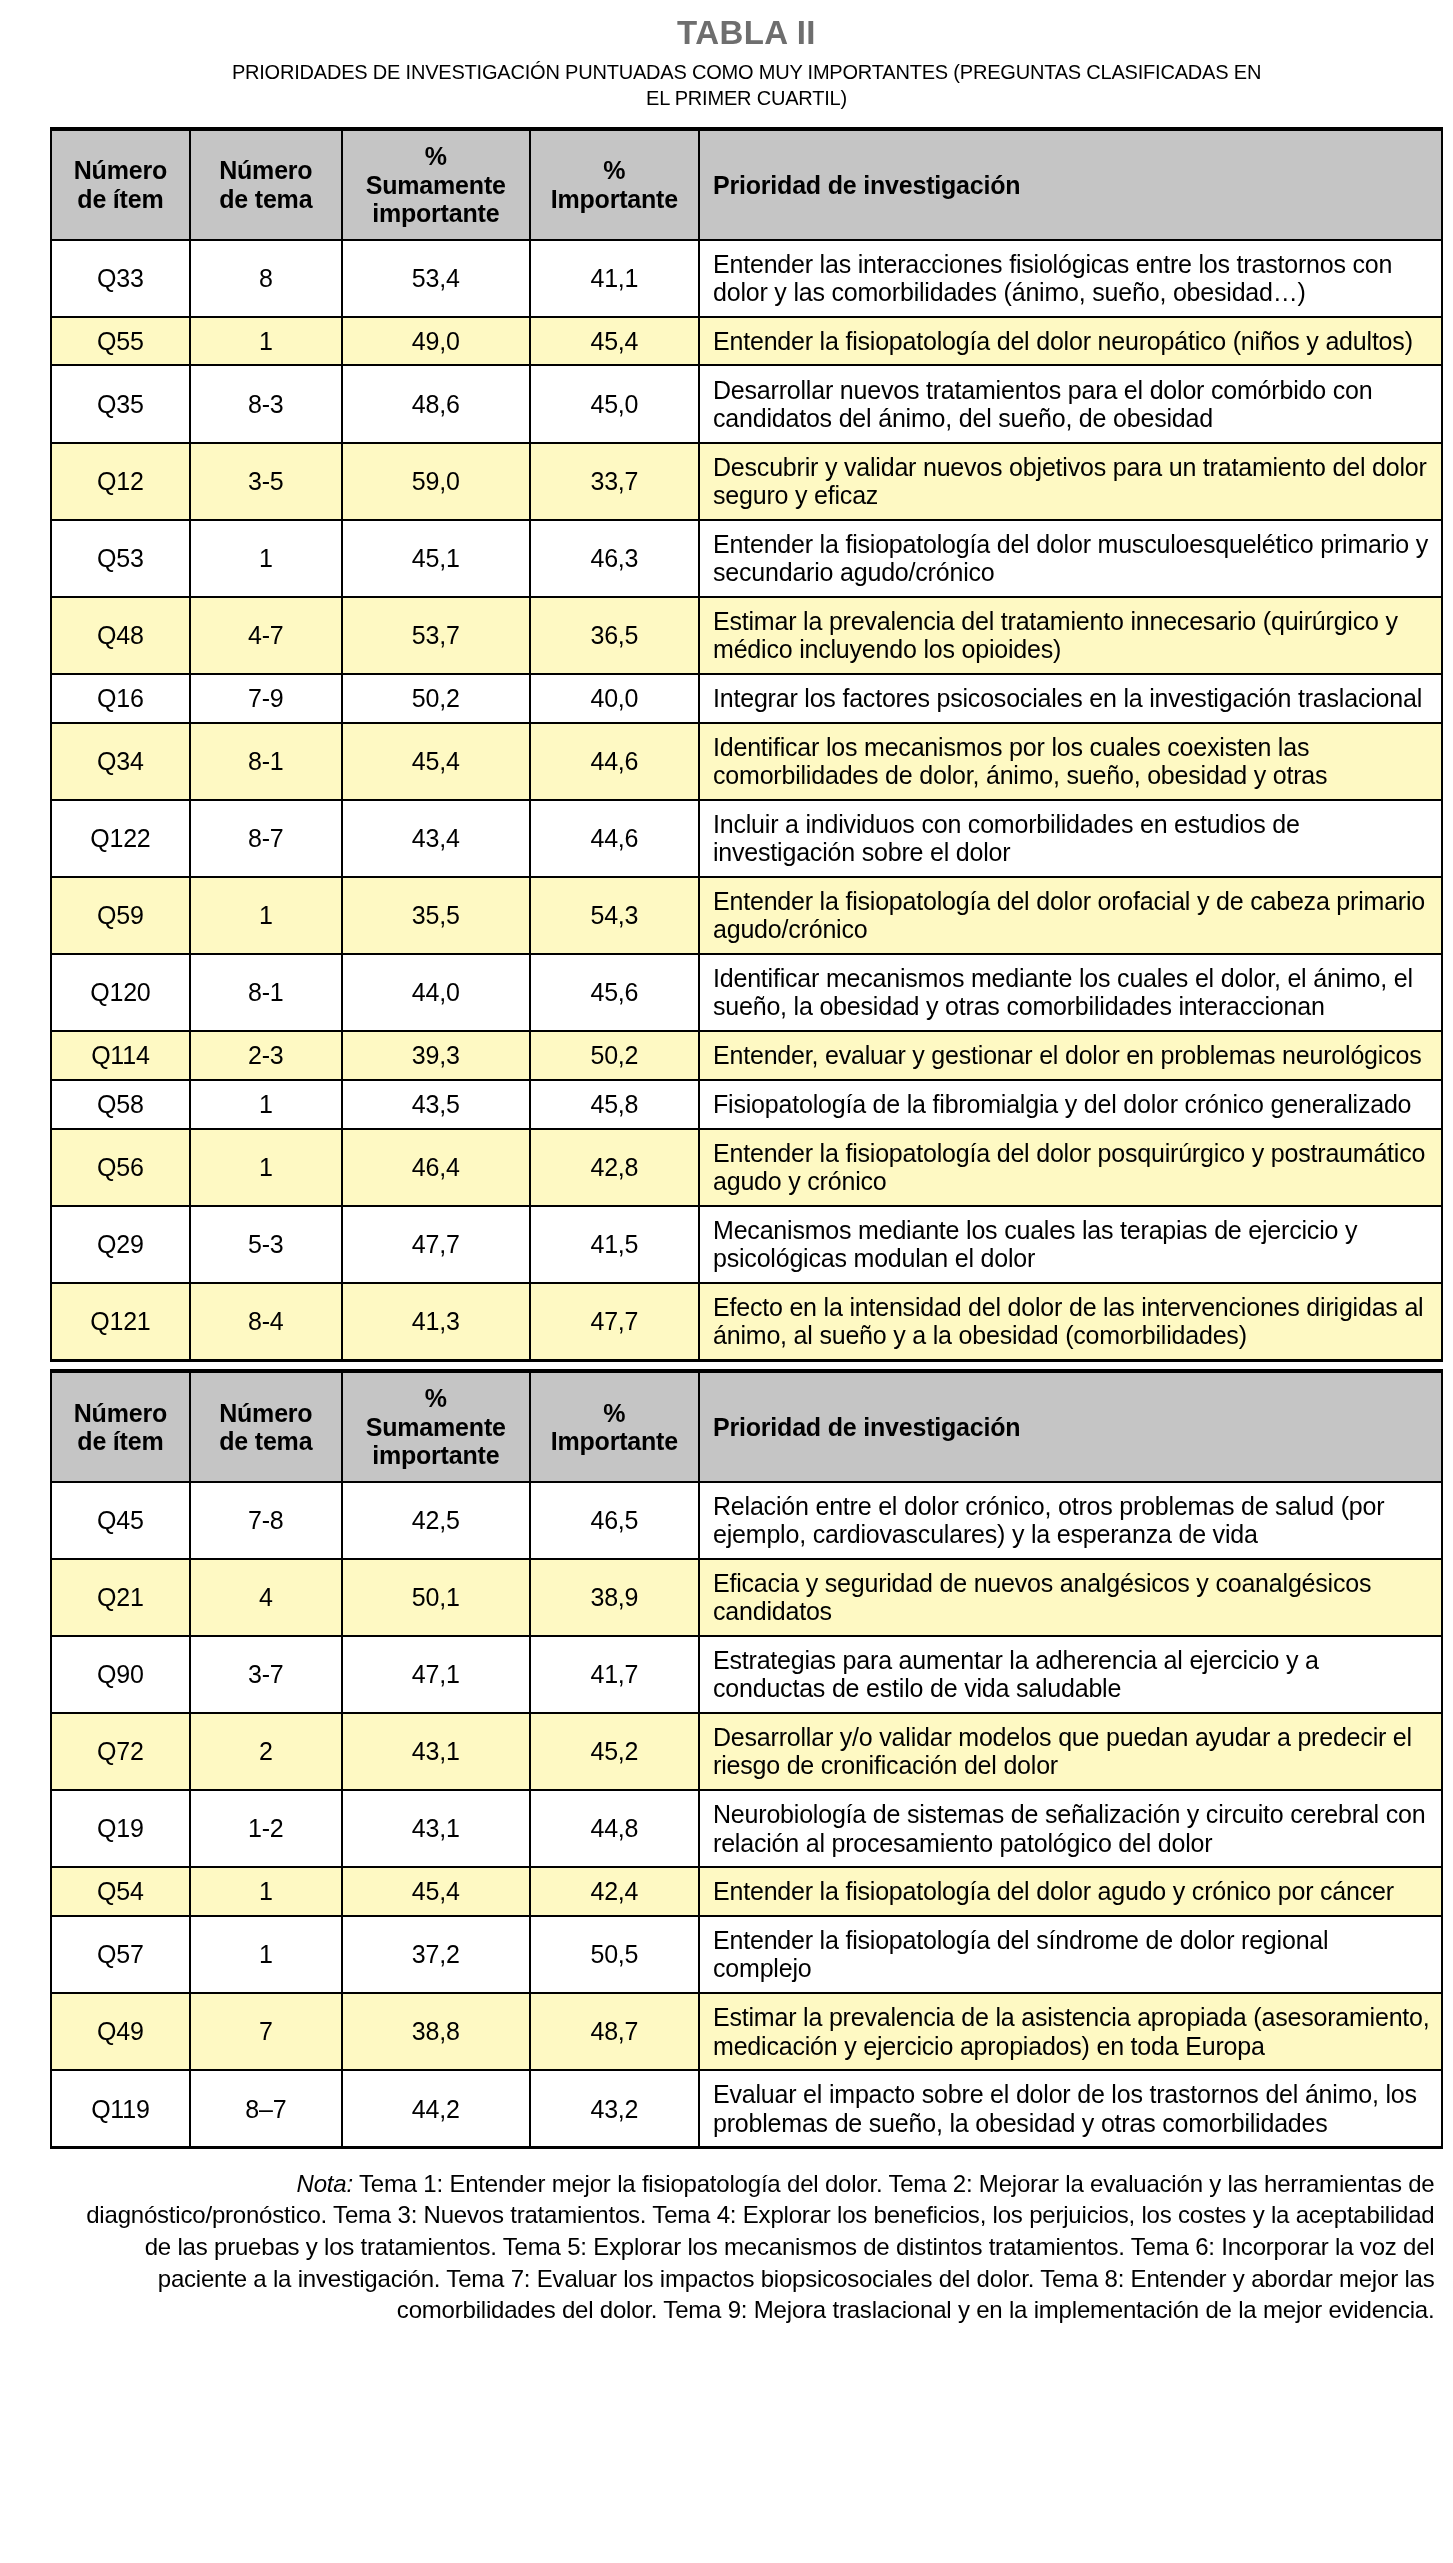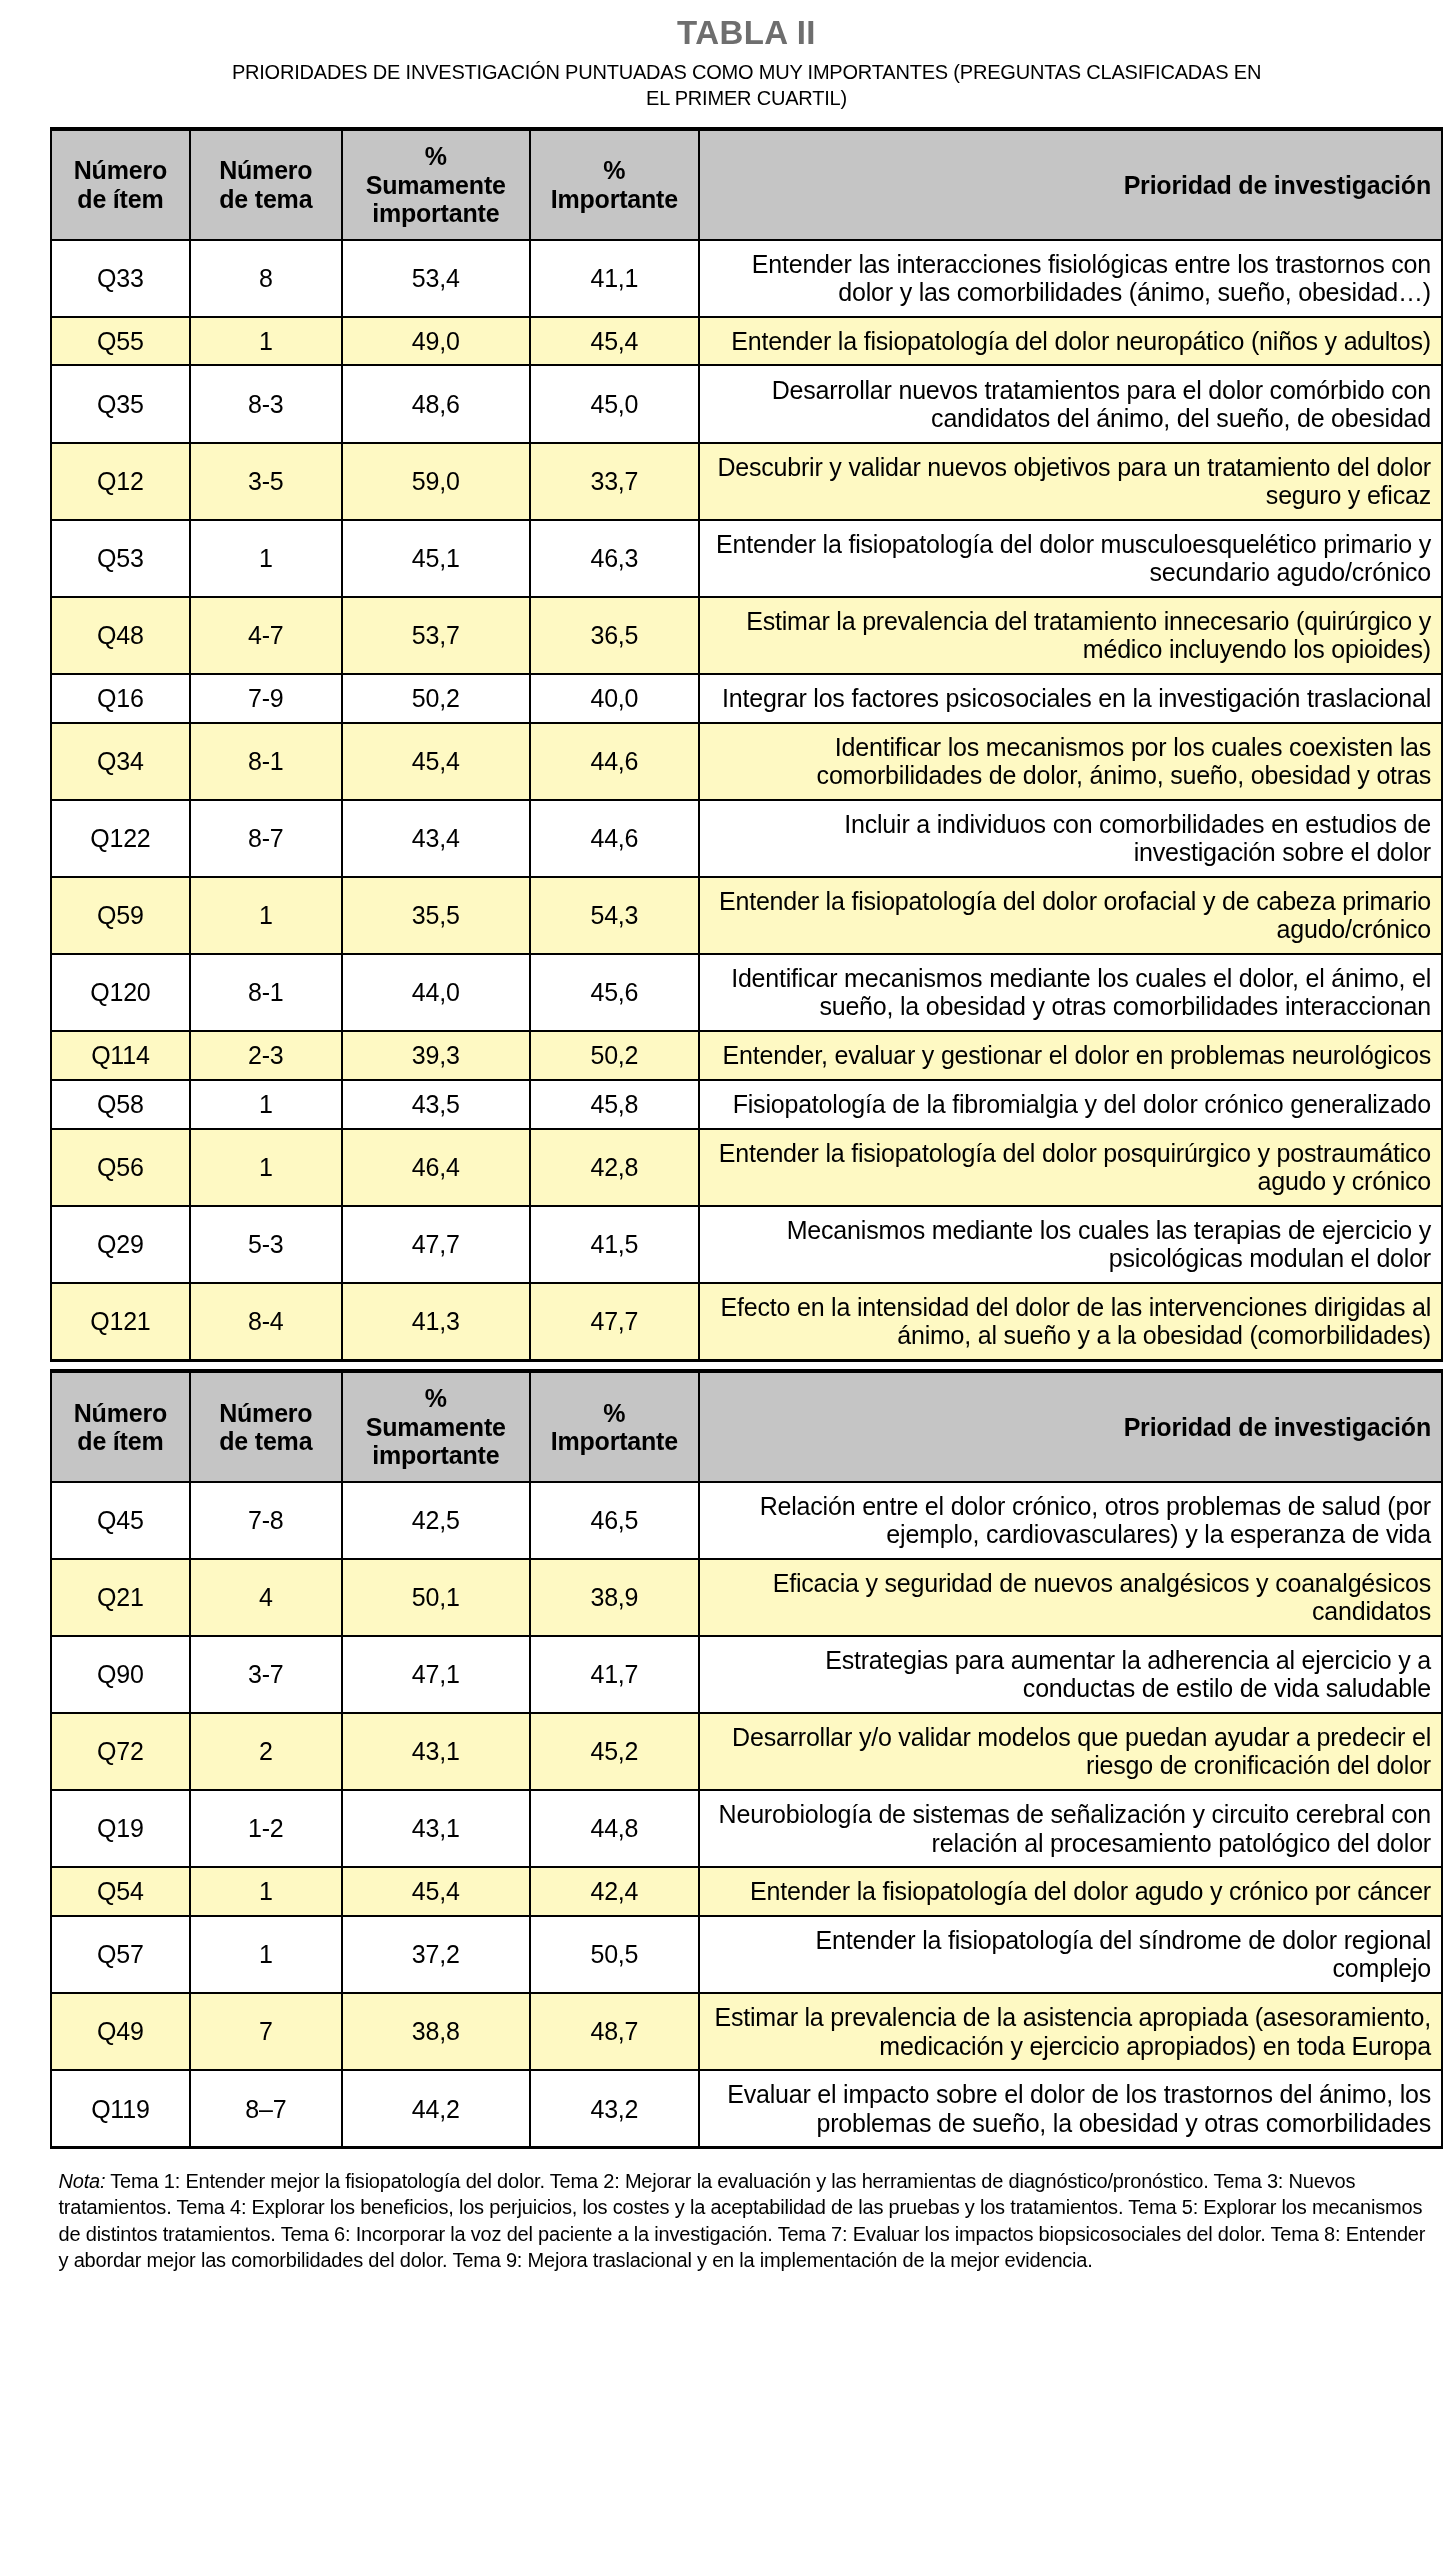--- a/index.html
+++ b/index.html
@@ -66,34 +66,34 @@
   }
   table.ptable td {
     background: #ffffff;
     text-align: center;
     padding: 9.3px 4.3px;
   }
   table.ptable tr.alt td {
     background: #fef9c3;
   }
   table.ptable th.c4, table.ptable td.c4 {
-    text-align: right;
+    text-align: left;
     padding-left: 13px;
     padding-right: 10px;
   }
   table.ptable .c0 { width: 9.7%; }
   table.ptable .c1 { width: 10.7%; }
   table.ptable .c2 { width: 13.4%; }
   table.ptable .c3 { width: 12.0%; }
   table.ptable .c4 { width: 54.2%; }
   .note {
-    font-size: 20px;
+    font-size: 24px;
     line-height: 1.32;
     margin: 18.5px 8.5px 0 8.5px;
-    text-align: left;
+    text-align: right;
   }
   .note .note-label {
     font-style: italic;
   }
 </style>
 </head>
 <body>
 
 <div class="page">
   <div class="title">TABLA II</div>

